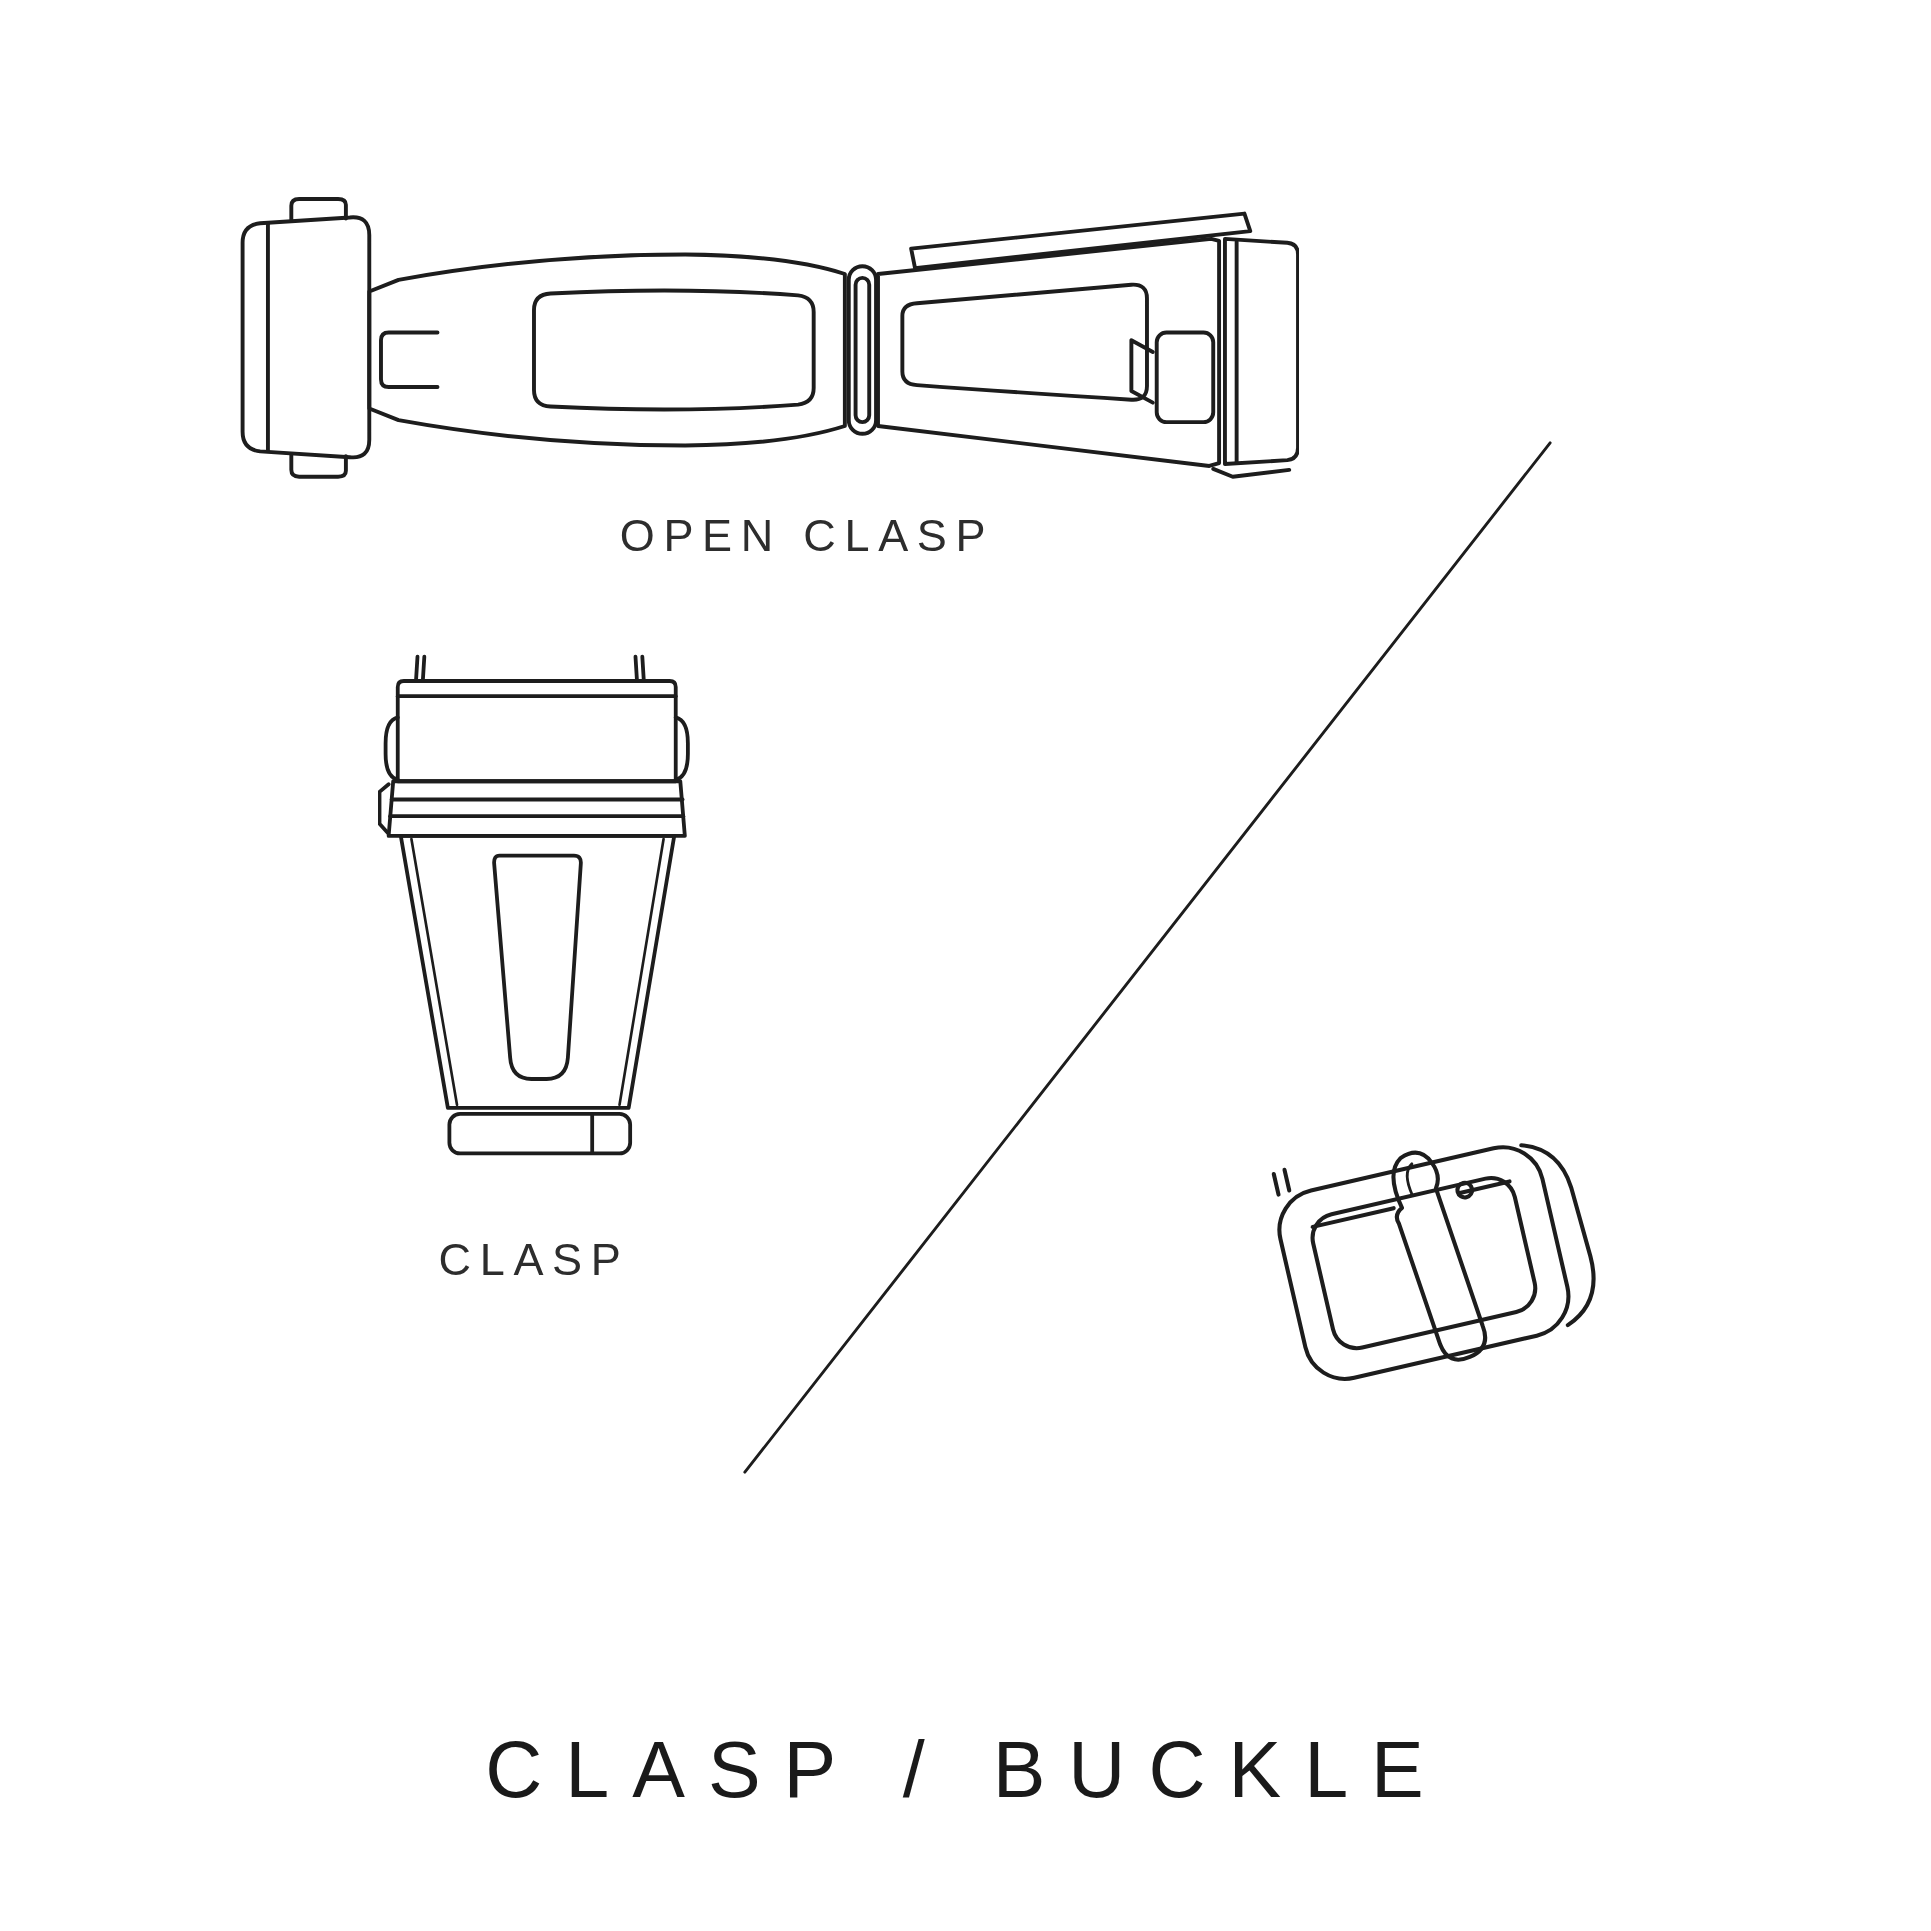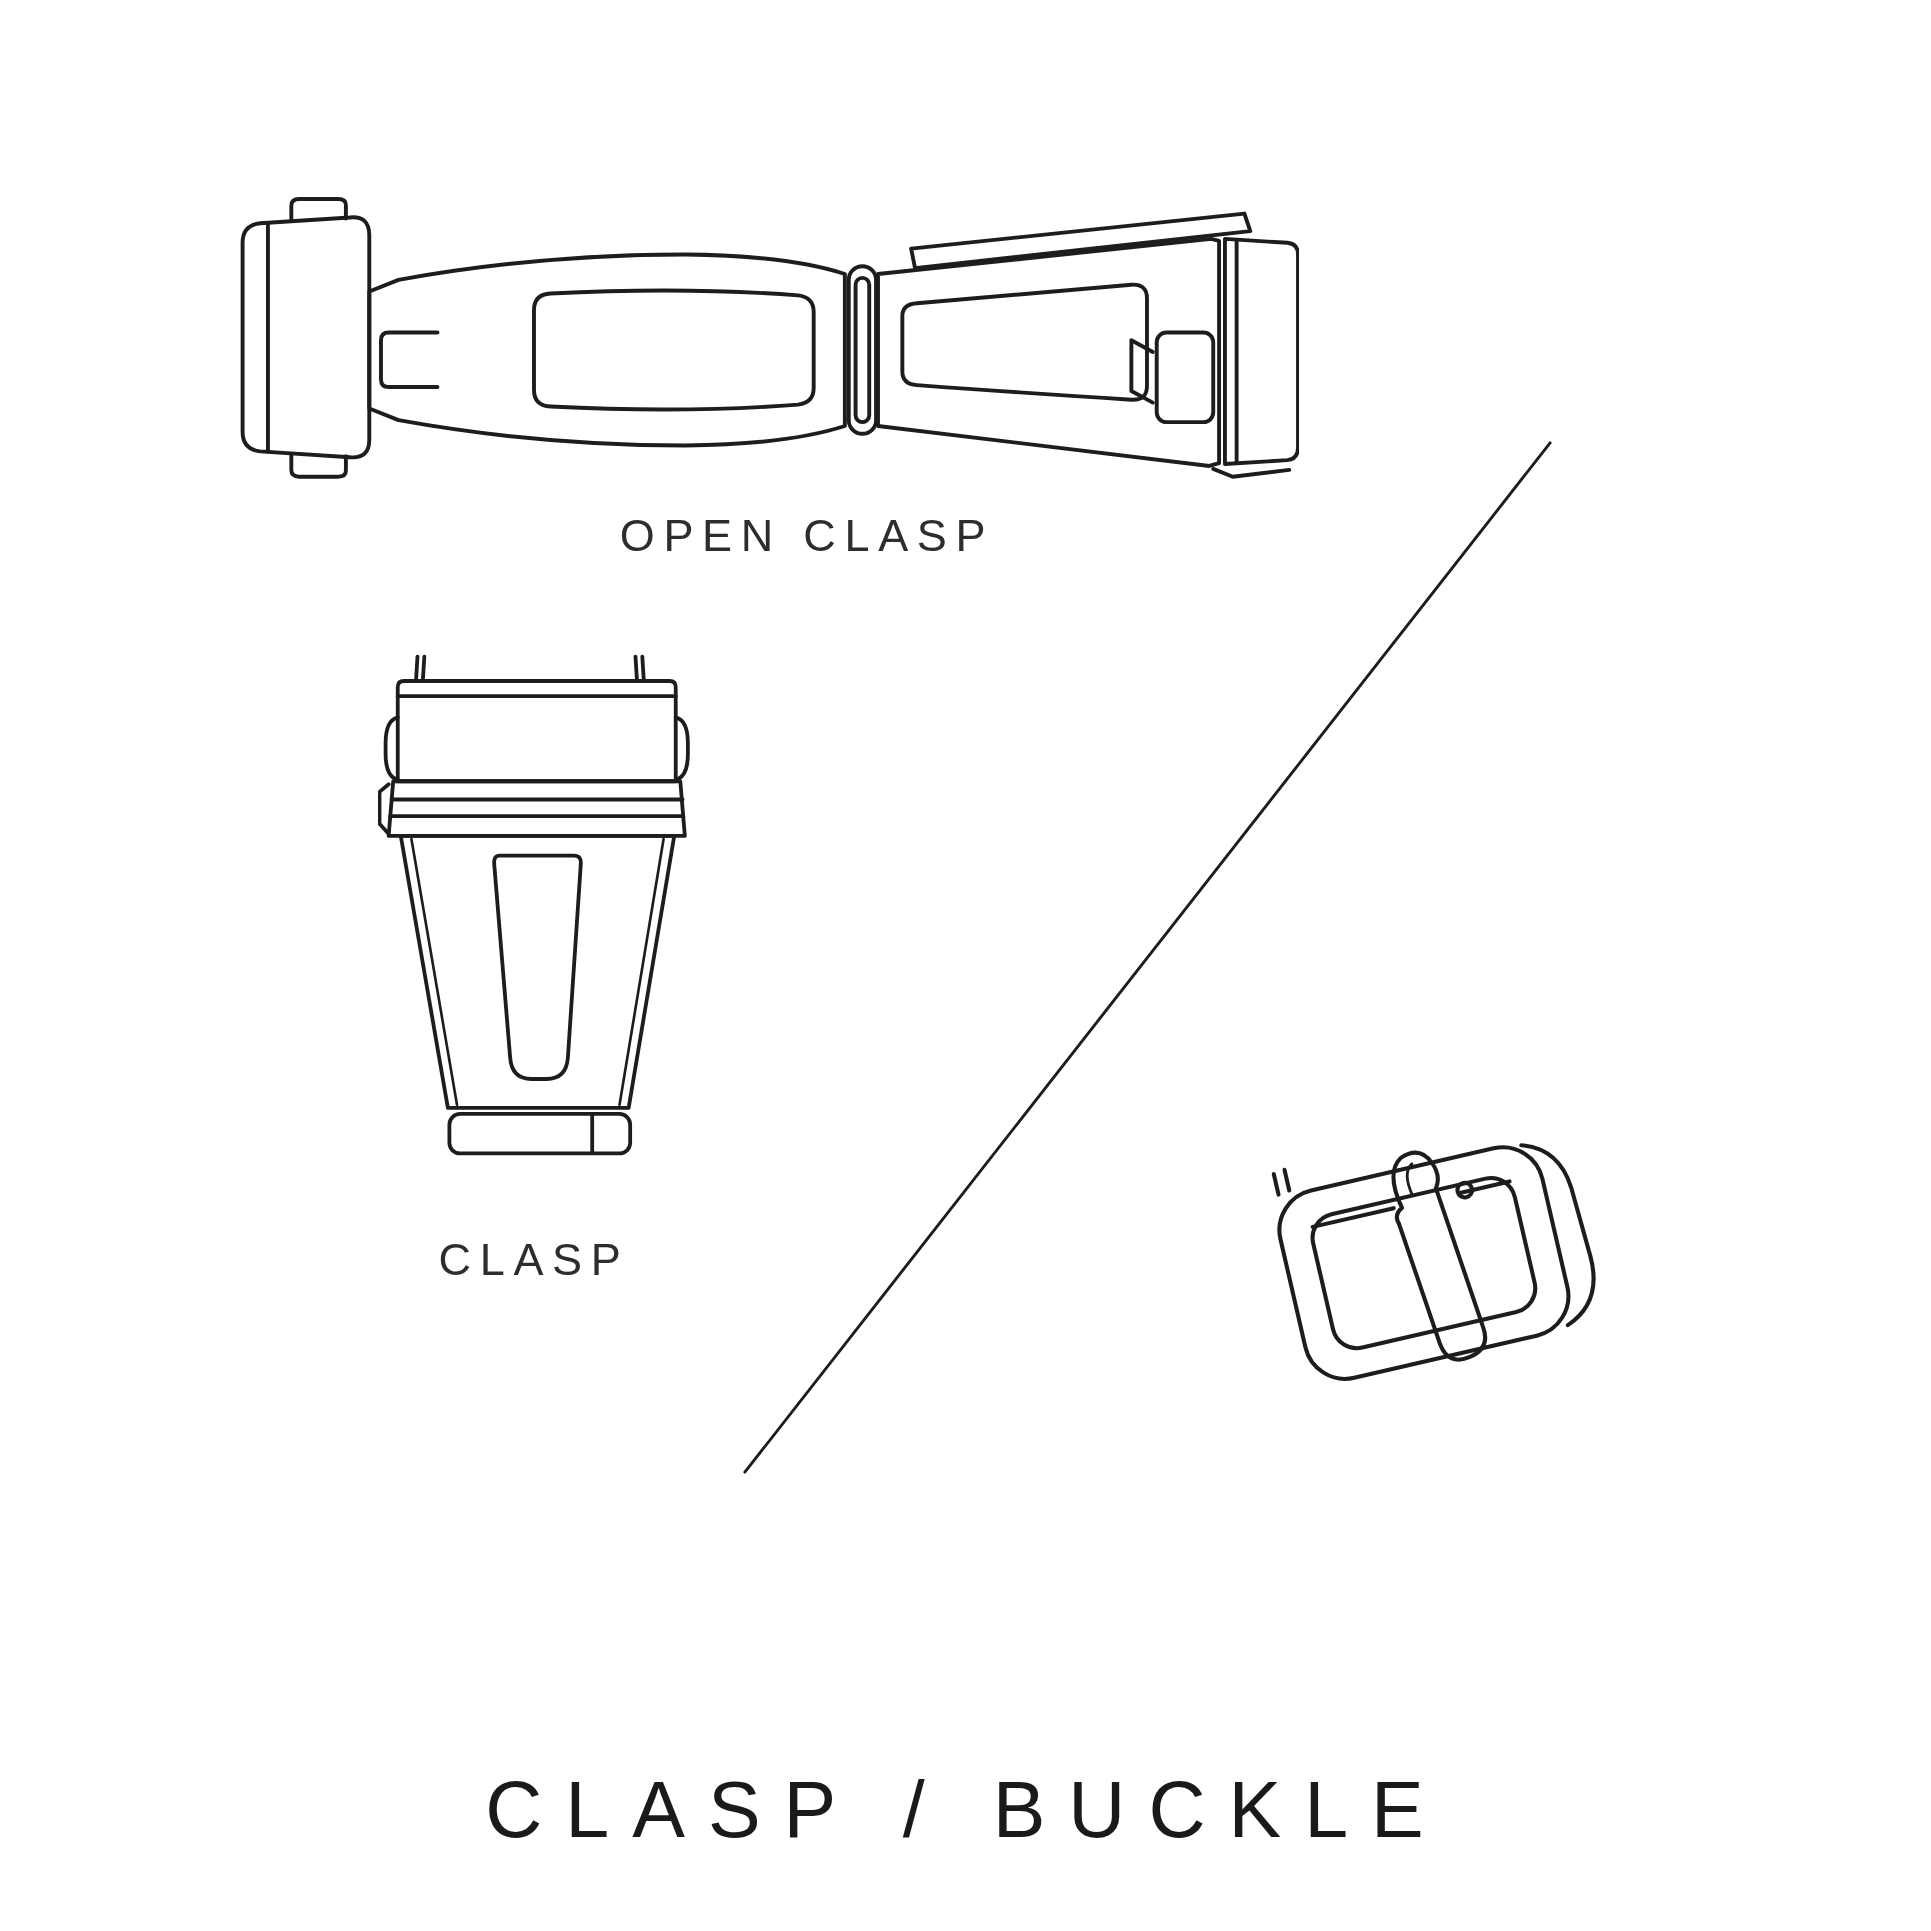--- a/index.html
+++ b/index.html
@@ -43,21 +43,20 @@
   .label-closed { left: 534px; top: 1234px; }
   .title {
     position: absolute;
     left: 966px; top: 1724px;
     transform: translateX(-50%);
     color: var(--title-color, #1a1a1a);
     font-size: 79px;
     font-weight: 400;
     letter-spacing: 23px;
     white-space: nowrap;
-    margin-top: 40px;
   }
 </style>
 </head>
 <body>
 
 <div class="canvas">
 
   <figure class="fig fig-open">
     <svg viewBox="0 0 1100 320">
       <g class="stroke" stroke-width="4">

